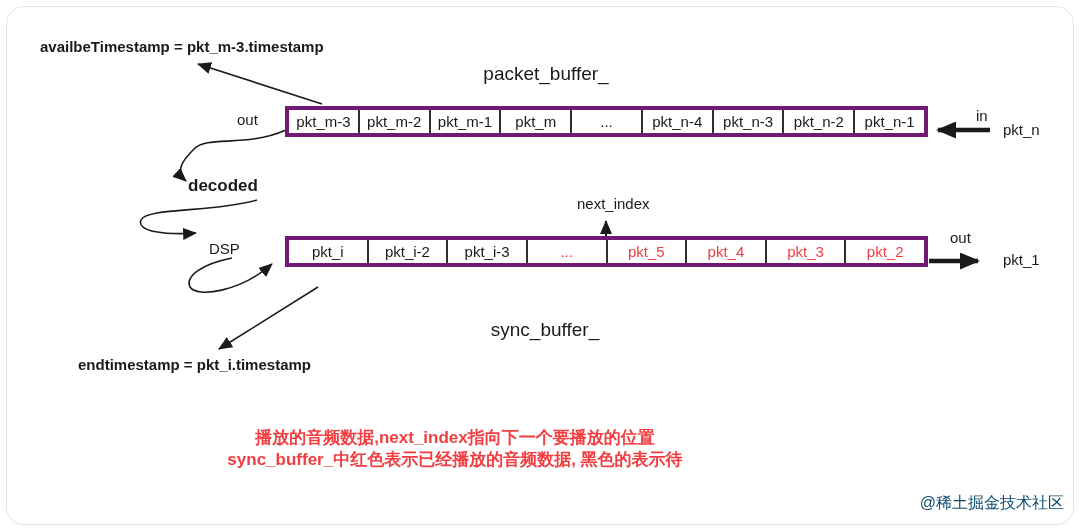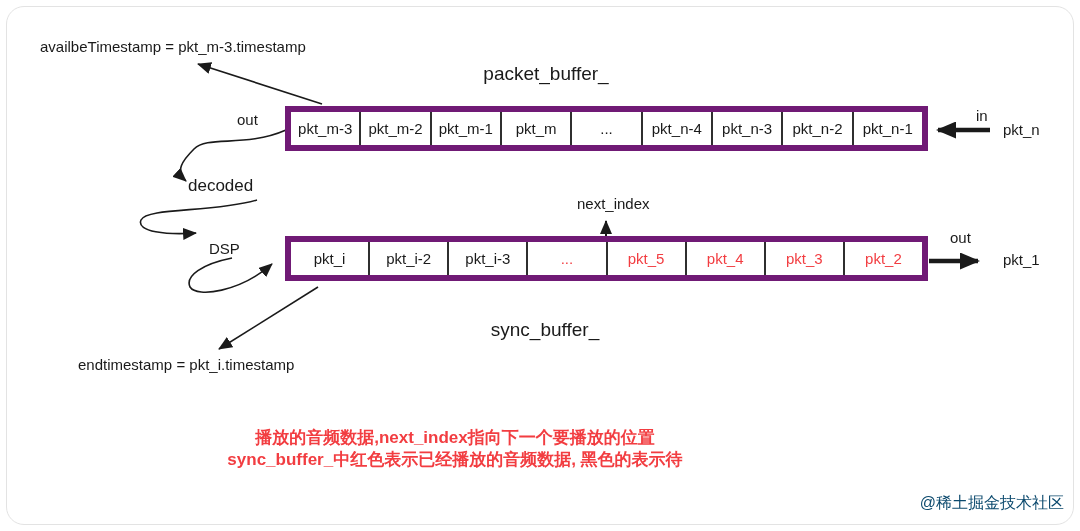--- a/index.html
+++ b/index.html
@@ -6,27 +6,27 @@
   body{
     width:1080px;height:531px;position:relative;background:#ffffff;
     font-family:"Liberation Sans","DejaVu Sans",sans-serif;color:#1a1a1a;
     overflow:hidden;
   }
   .card{
     position:absolute;left:6px;top:6px;right:6px;bottom:6px;
     background:#ffffff;border:1px solid #e3e3e3;border-radius:18px;
   }
   .lbl{position:absolute;white-space:nowrap;}
-  .bold{font-weight:normal;}
+  .bold{font-weight:bold;}
   .sz15{font-size:15px;}
   .sz17{font-size:17px;}
   .title{font-size:19px;font-weight:normal;text-align:center;}
   .buffer{
-    position:absolute;width:643px;height:45px;display:flex;
-    border:6px solid #701a75;background:#ffffff;box-sizing:border-box;
+    position:absolute;width:643px;height:31px;display:flex;
+    border:4px solid #701a75;background:#ffffff;box-sizing:border-box;
   }
   .cell{
     flex:1;display:flex;align-items:center;justify-content:center;
     border-right:2px solid #2f2f2f;font-size:15px;color:#1a1a1a;
     overflow:hidden;
   }
   .cell:last-child{border-right:none;}
   .cell.red{color:var(--red,#f23d41);}
   .note{
     position:absolute;left:130px;top:427px;width:650px;text-align:center;

